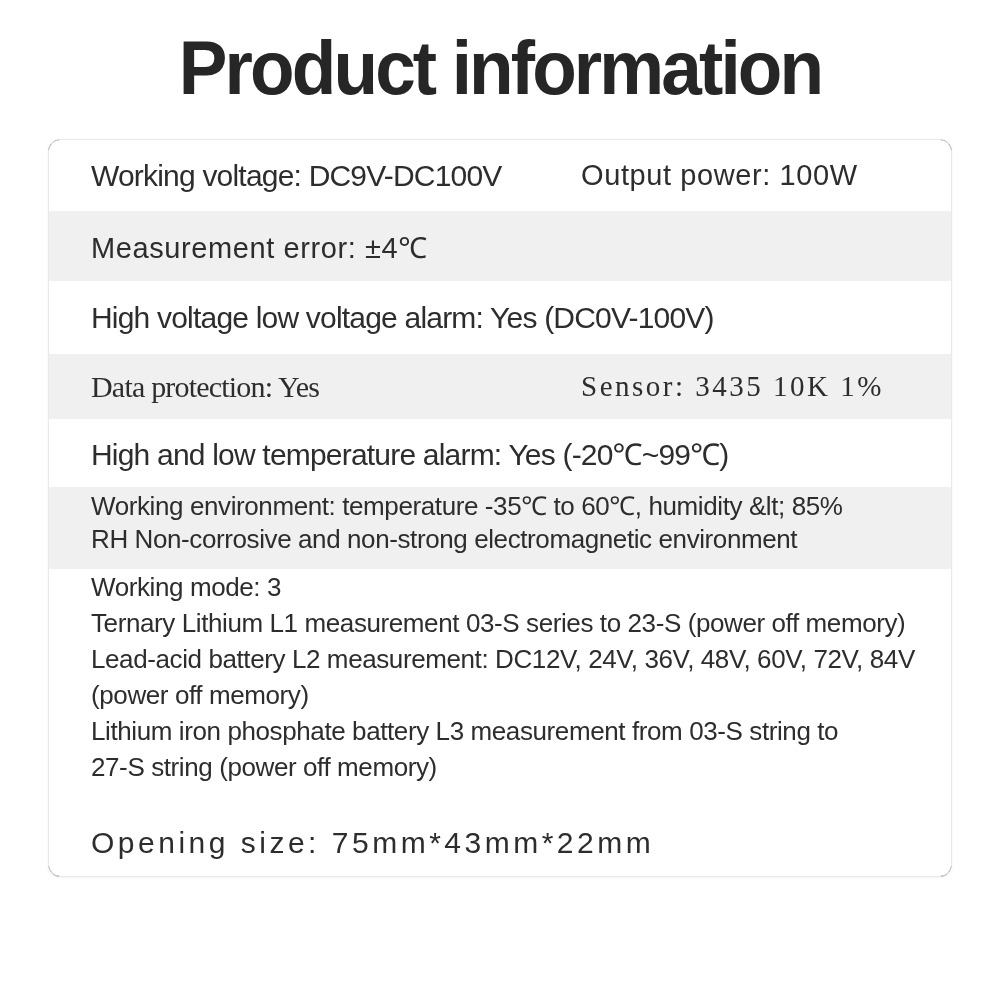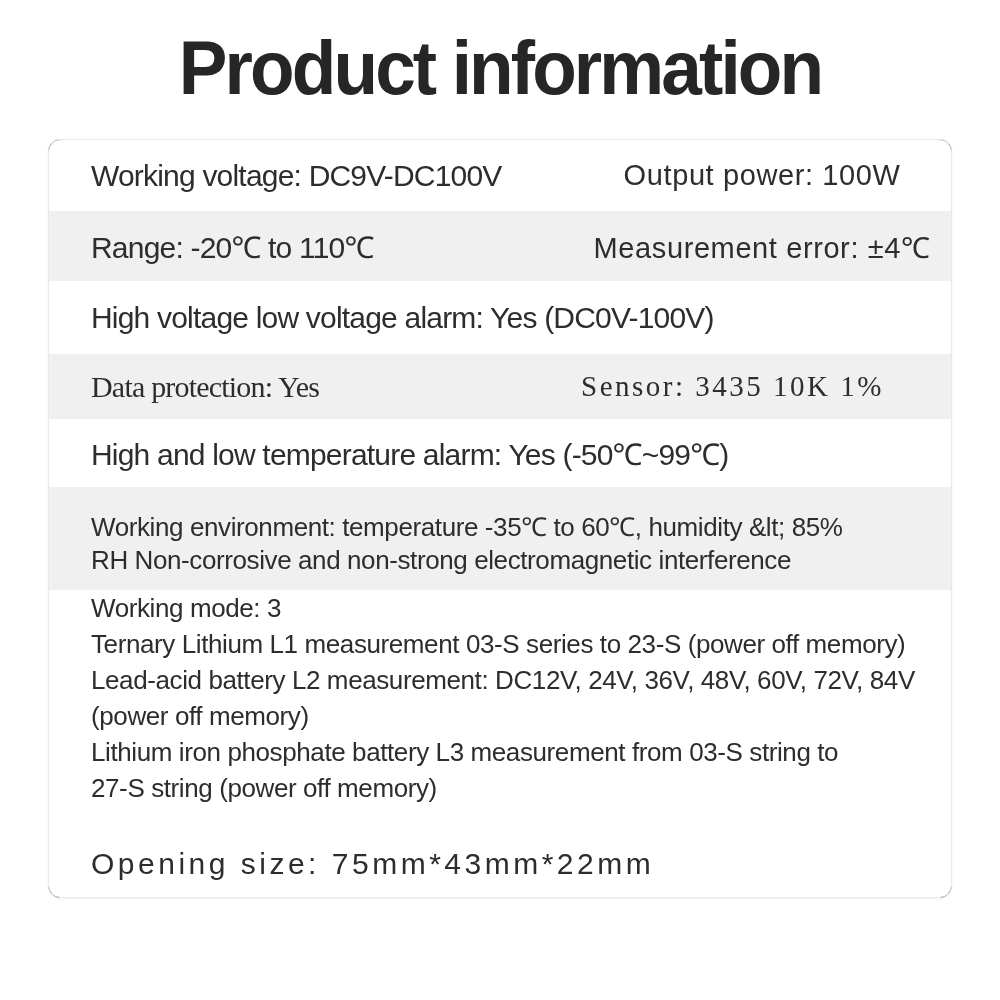--- a/index.html
+++ b/index.html
@@ -38,77 +38,76 @@
   }
   .row.alt { background: #f0f0f0; }
 
   .row.two-col { display: grid; grid-template-columns: 490px 1fr; }
 
   .cell { white-space: nowrap; }
 
   
   .t-cond { font-size: 30px; letter-spacing: -0.8px; }
   
-  .t-norm { font-size: 29px; letter-spacing: 0.6px; text-align: center; }
+  .t-norm { font-size: 29px; letter-spacing: 0.6px; }
   .t-wide { font-size: 29px; letter-spacing: 2.5px; }
   
   .t-space { font-size: 30px; letter-spacing: 3.5px; }
   
   .t-small { font-size: 26px; letter-spacing: -0.4px; }
 
   .h-r1 { min-height: 71px; }
   .h-r2 { min-height: 70px; }
   .h-r3 { min-height: 73px; }
   .h-r4 { min-height: 65px; font-family: Liberation Serif, serif; }
   .h-r5 { min-height: 68px; }
   .h-r8 { min-height: 63px; }
   .h-r9 { min-height: 67px; }
 
   .row.multi {
     display: block;
   }
-  .row.env { padding-top: 24px; padding-bottom: 13px; }
+  .row.env { padding-top: 3px; padding-bottom: 13px; }
   .row.env .line { line-height: 33px; }
   .row.modes { padding-bottom: 24px; }
   .row.modes .line { line-height: 36px; }
   .line { white-space: nowrap; }
 </style>
 </head>
 <body>
 
 <h1 class="page-title">Product information</h1>
 
 <div class="card">
 
   <div class="row two-col h-r1">
     <span class="cell t-cond">Working voltage: DC9V-DC100V</span>
     <span class="cell t-norm">Output power: 100W</span>
   </div>
 
   <div class="row two-col alt h-r2">
-    <span class="cell t-cond">Range: -20℃ to 110℃</span>
     <span class="cell t-norm">Measurement error: ±4℃</span>
   </div>
 
   <div class="row h-r3">
     <span class="cell t-cond">High voltage low voltage alarm: Yes (DC0V-100V)</span>
   </div>
 
   <div class="row two-col alt h-r4">
     <span class="cell t-cond">Data protection: Yes</span>
     <span class="cell t-wide">Sensor: 3435 10K 1%</span>
   </div>
 
   <div class="row h-r5">
-    <span class="cell t-cond">High and low temperature alarm: Yes (-50℃~99℃)</span>
+    <span class="cell t-cond">High and low temperature alarm: Yes (-20℃~99℃)</span>
   </div>
 
   <div class="row multi alt env t-small">
     <div class="line">Working environment: temperature -35℃ to 60℃, humidity &amp;lt; 85%</div>
-    <div class="line">RH Non-corrosive and non-strong electromagnetic interference</div>
+    <div class="line">RH Non-corrosive and non-strong electromagnetic environment</div>
   </div>
 
   <div class="row multi modes t-small">
     <div class="line">Working mode: 3</div>
     <div class="line">Ternary Lithium L1 measurement 03-S series to 23-S (power off memory)</div>
     <div class="line">Lead-acid battery L2 measurement: DC12V, 24V, 36V, 48V, 60V, 72V, 84V</div>
     <div class="line">(power off memory)</div>
     <div class="line">Lithium iron phosphate battery L3 measurement from 03-S string to</div>
     <div class="line">27-S string (power off memory)</div>
   </div>

